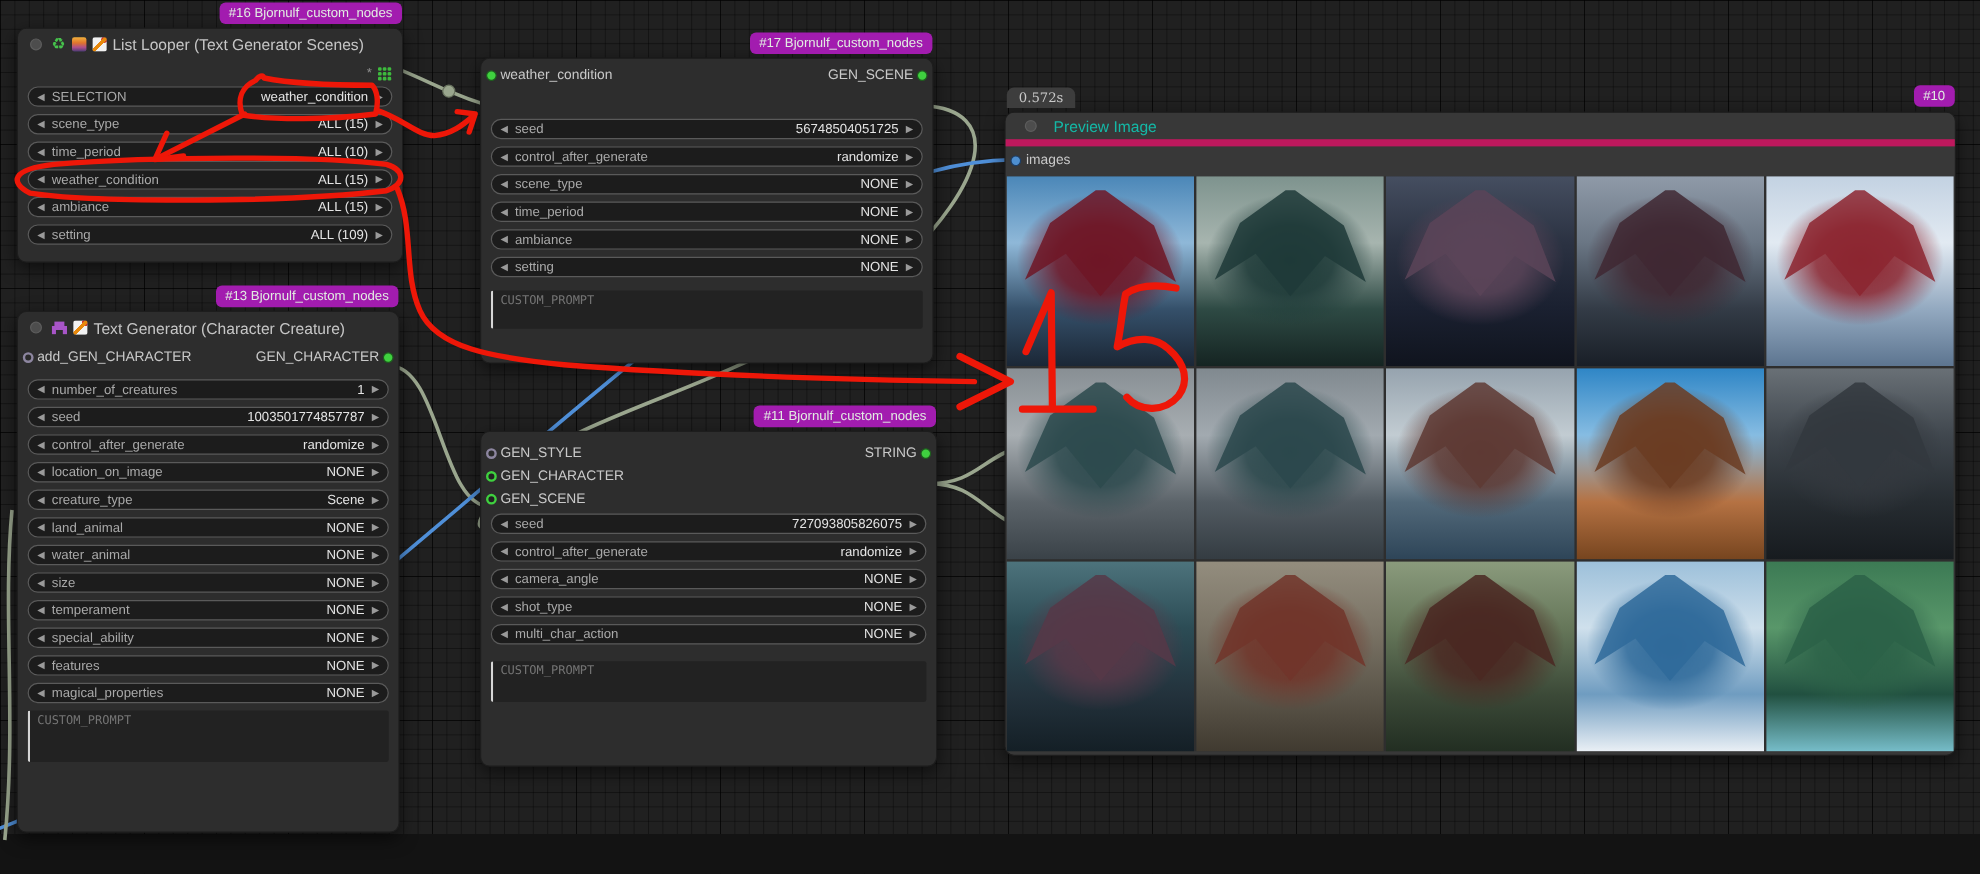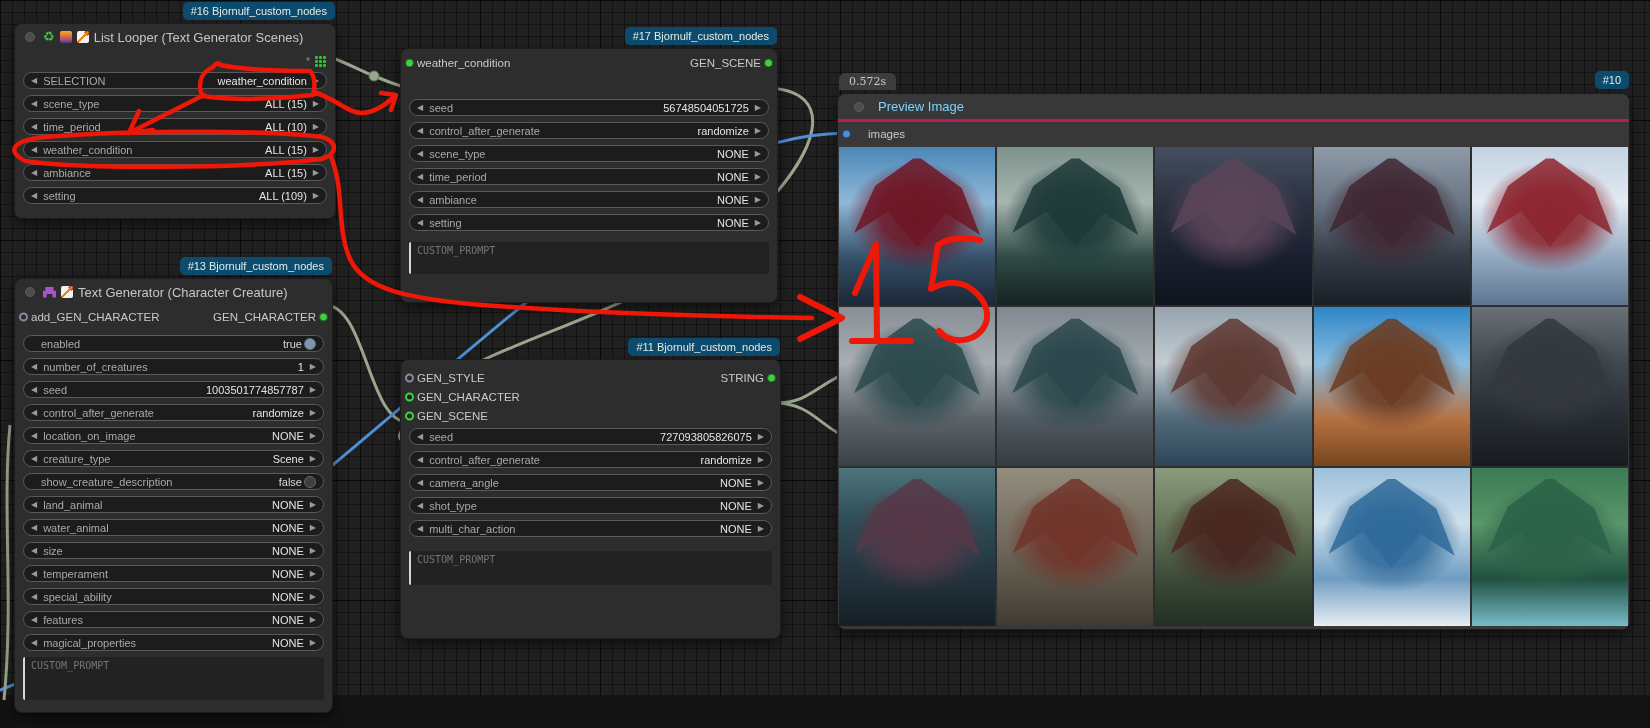--- a/index.html
+++ b/index.html
@@ -17,21 +17,21 @@
       linear-gradient(rgba(0,0,0,.55) 1px,transparent 1px),
       linear-gradient(90deg,rgba(0,0,0,.55) 1px,transparent 1px);
     background-size:12px 12px,12px 12px,120px 120px,120px 120px;}
   .bottom-strip{position:absolute;left:0;right:0;top:695px;height:33px;background:#131313;z-index:1}
   svg.layer{position:absolute;inset:0;width:1650px;height:728px;pointer-events:none}
   #wires{z-index:1}
   #redink{z-index:10}
 
   .node{position:absolute;background:#2d2d2d;border:1px solid #1d1d1d;border-radius:8px;
     box-shadow:0 5px 14px rgba(0,0,0,.55);z-index:2}
-  .node-badge{position:absolute;top:-22px;right:0;height:18px;line-height:14px;background:#0c4a6e;
+  .node-badge{position:absolute;top:-22px;right:0;height:18px;line-height:14px;background:#a21caf;
     color:#e2ecE2;color:#e2ece2;font-size:11px;padding:2px 8px;border-radius:5px;white-space:nowrap}
   .titlebar{height:26px;display:flex;align-items:center;gap:5px;padding:0 10px;color:#c6c6c6;font-size:13px}
   .cdot{width:10px;height:10px;border-radius:50%;background:#4d4d4d;border:1px solid #5d5d5d;margin-right:3px;flex:none}
   .ticon{flex:none;display:inline-block}
   .icon-scene{width:12px;height:12px;border-radius:2px;background:linear-gradient(180deg,#f2b13c 0%,#e0742c 40%,#b0508a 70%,#4a3a74 100%)}
   .icon-memo{width:12px;height:12px;border-radius:2px;background:
       linear-gradient(135deg,transparent 42%,#e8890c 42%,#e8890c 58%,transparent 58%),
       radial-gradient(circle at 85% 15%,#d03a2a 0 18%,transparent 20%),#f2f2f2}
   .icon-recycle{color:#46c24c;font-size:13px;line-height:12px}
   .icon-monster{width:13px;height:11px;background:#a855c8;
@@ -65,21 +65,21 @@
   .pill.toggle .wv{color:#d8d8d8;margin-right:2px}
   .pill.text .wl{margin-left:14px;color:#c4c4c4}
   .tg{width:12px;height:12px;border-radius:50%;flex:none;background:#3f3f3f;border:1px solid #666}
   .tg.on{background:var(--toggle-on);border-color:#5c7086}
 
   .prompt{margin:0 8px;background:#222;border-left:2px solid #d6d6d6;border-radius:2px;
     color:#747474;font-family:"DejaVu Sans Mono",monospace;font-size:10px;padding:3px 6px}
 
   
   #node-preview{background:#383838}
-  #node-preview .titlebar{border-bottom:3px solid #be185d;color:#7dd3fc}
+  #node-preview .titlebar{border-bottom:6px solid #be185d;color:#14b8a6}
   .timer-badge{position:absolute;top:-21px;left:1px;background:#3d3d3d;color:#c9c9c9;
     font-family:"DejaVu Serif",serif;font-size:11px;padding:2px 10px;border-radius:6px 6px 0 0}
   .img-grid{position:absolute;left:1px;right:1px;top:53px;bottom:3px;display:grid;
     grid-template-columns:repeat(5,1fr);grid-template-rows:repeat(3,1fr);gap:2px;background:#2e2e2e}
   .pimg{position:relative;overflow:hidden}
   .pimg .wing{position:absolute;left:8%;top:6%;width:84%;height:62%;opacity:.85;
     clip-path:polygon(2% 78%,18% 30%,47% 2%,53% 2%,84% 32%,98% 80%,72% 58%,50% 92%,28% 56%)}
 </style>
 </head>
 <body>
@@ -203,40 +203,35 @@
         <div class="pill">
           <span class="ar">◀</span>
           <span class="wl">setting</span>
           <span class="wv">NONE</span>
           <span class="ar">▶</span>
         </div>
       </div>
     <div class="prompt" style="height:32px;margin-top:11px">CUSTOM_PROMPT</div>
   </div>
 
-  <div class="node" id="node-character" style="left:14px;top:278px;width:319px;height:435px">
+  <div class="node" id="node-character" style="left:14px;top:259px;width:319px;height:435px">
     <div class="node-badge">#13 Bjornulf_custom_nodes</div>
     <div class="titlebar">
       <span class="cdot"></span>
       <span class="ticon icon-monster"></span>
       <span class="ticon icon-memo"></span>
       <span>Text Generator (Character Creature)</span>
     </div>
     <div class="iorow">
       <span class="dot ring-purple inpos"></span>
       <span class="iolabel">add_GEN_CHARACTER</span>
       <span class="iolabel outl">GEN_CHARACTER</span>
       <span class="dot solid-green outpos"></span>
     </div>
     <div class="widgets" style="margin-top:6px">
-        <div class="pill toggle">
-          <span class="wl">enabled</span>
-          <span class="wv">true</span>
-          <span class="tg on"></span>
-        </div>
         <div class="pill">
           <span class="ar">◀</span>
           <span class="wl">number_of_creatures</span>
           <span class="wv">1</span>
           <span class="ar">▶</span>
         </div>
         <div class="pill">
           <span class="ar">◀</span>
           <span class="wl">seed</span>
           <span class="wv">1003501774857787</span>
@@ -252,25 +247,20 @@
           <span class="ar">◀</span>
           <span class="wl">location_on_image</span>
           <span class="wv">NONE</span>
           <span class="ar">▶</span>
         </div>
         <div class="pill">
           <span class="ar">◀</span>
           <span class="wl">creature_type</span>
           <span class="wv">Scene</span>
           <span class="ar">▶</span>
-        </div>
-        <div class="pill toggle">
-          <span class="wl">show_creature_description</span>
-          <span class="wv">false</span>
-          <span class="tg"></span>
         </div>
         <div class="pill">
           <span class="ar">◀</span>
           <span class="wl">land_animal</span>
           <span class="wv">NONE</span>
           <span class="ar">▶</span>
         </div>
         <div class="pill">
           <span class="ar">◀</span>
           <span class="wl">water_animal</span>
@@ -362,21 +352,21 @@
     <div class="prompt" style="height:34px;margin-top:14px">CUSTOM_PROMPT</div>
   </div>
 
   <div class="node" id="node-preview" style="left:837px;top:93px;width:793px;height:537px">
     <div class="node-badge" style="top:-23px">#10</div>
     <div class="timer-badge">0.572s</div>
     <div class="titlebar" style="height:28px">
       <span class="cdot" style="margin-left:6px"></span>
       <span style="margin-left:6px">Preview Image</span>
     </div>
-    <div class="iorow" style="height:24px;padding-left:30px">
+    <div class="iorow" style="height:24px;padding-left:17px">
       <span class="dot solid-blue inpos"></span>
       <span class="iolabel">images</span>
     </div>
     <div class="img-grid">
         <div class="pimg" aria-label="red-winged dragon flying over mountains under blue sky" style="background: radial-gradient(62% 48% at 50% 44%, rgb(111, 22, 38) 0%, rgba(111, 22, 38, 0.85) 38%, transparent 72%), linear-gradient(rgb(75, 135, 184) 0%, rgb(143, 184, 216) 35%, rgb(53, 80, 106) 70%, rgb(27, 39, 54) 100%);">
           <div class="wing" style="background: rgb(111, 22, 38);"></div>
         </div>
         <div class="pimg" aria-label="teal dragon standing under stormy grey-green sky" style="background: radial-gradient(62% 48% at 50% 44%, rgb(30, 58, 56) 0%, rgba(30, 58, 56, 0.85) 38%, transparent 72%), linear-gradient(rgb(126, 147, 142) 0%, rgb(167, 181, 175) 35%, rgb(46, 74, 68) 70%, rgb(21, 36, 34) 100%);">
           <div class="wing" style="background: rgb(30, 58, 56);"></div>
         </div>

